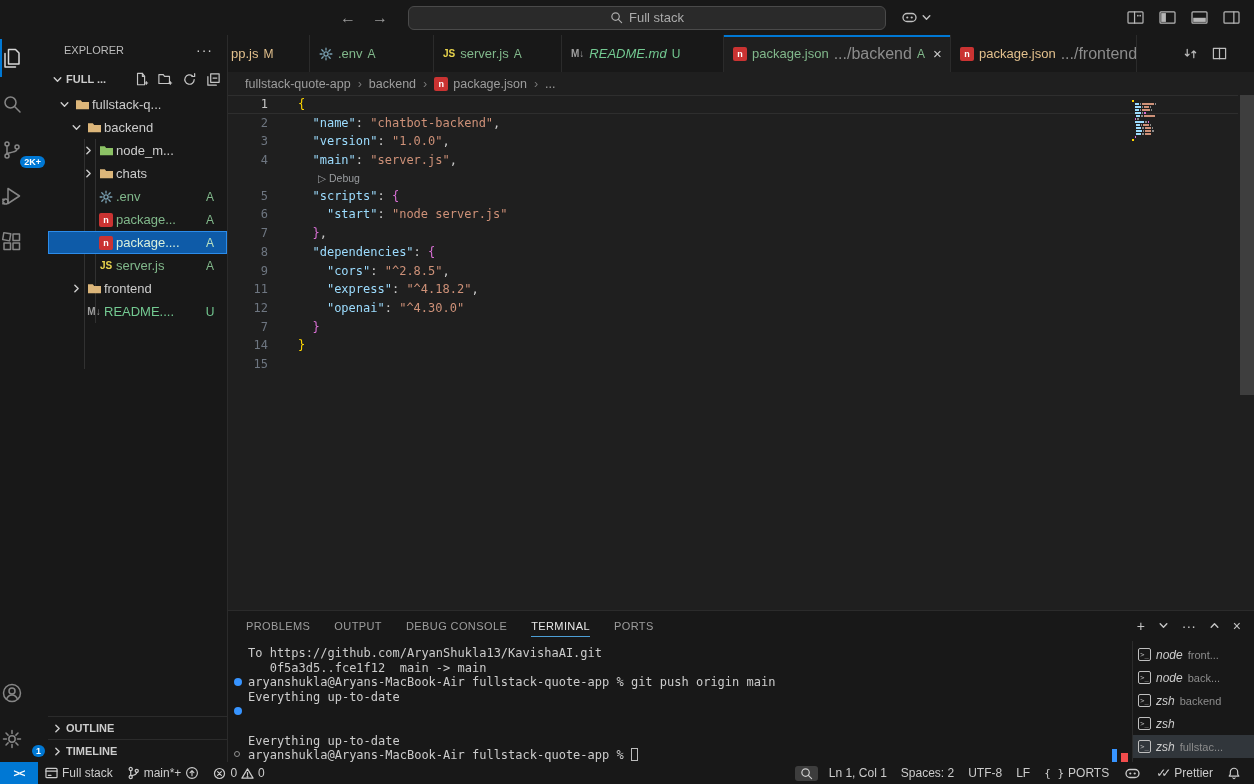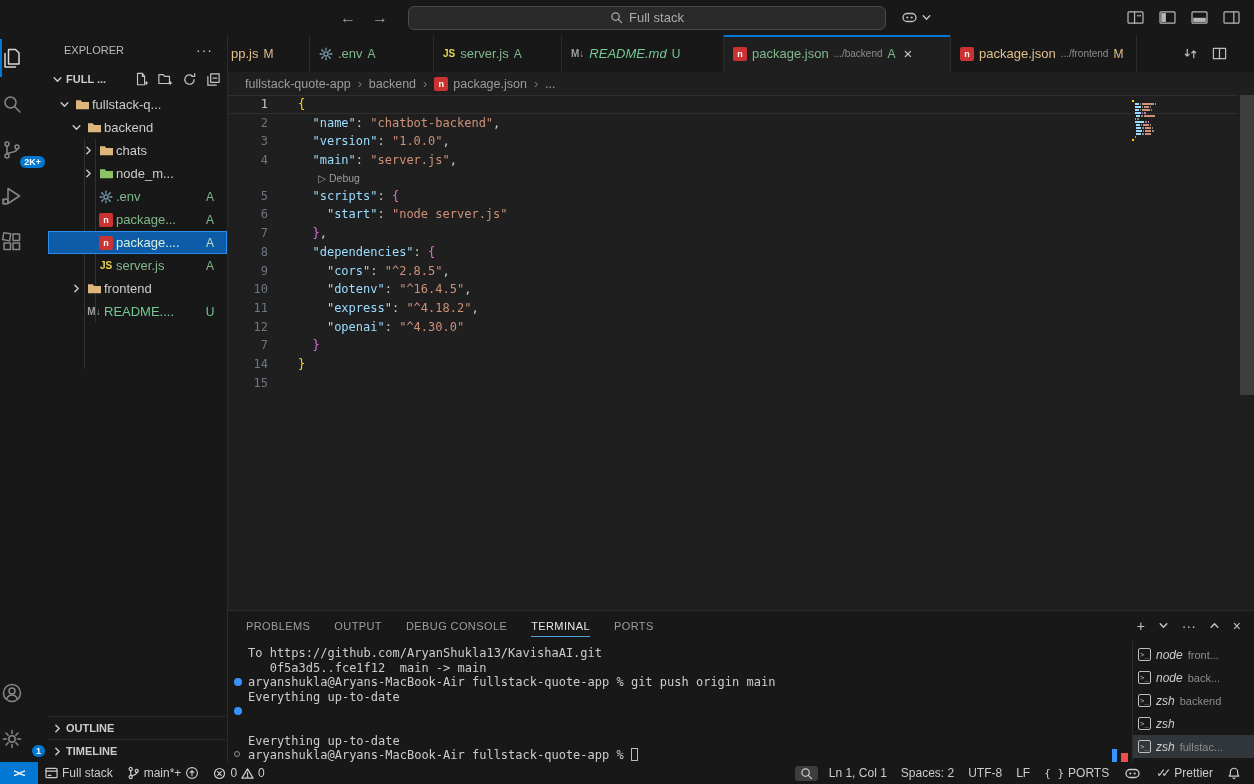--- a/index.html
+++ b/index.html
@@ -56,21 +56,21 @@
   .tabbar { height:37px; background:#181818; display:flex; align-items:stretch; flex-shrink:0; }
   .tabs-holder { display:flex; }
   .tab { display:flex; align-items:center; gap:5px; padding:0 9px; font-size:13px; border-right:1px solid #2b2b2b;
     background:#181818; position:relative; cursor:pointer; overflow:hidden; flex-shrink:0; }
   .tab.cut { padding-left:3px; }
   .tab.active { background:#1f1f1f; }
   .tab.active::before { content:''; position:absolute; top:0; left:0; right:0; height:2px; background:#0078d4; }
   .tlabel { white-space:nowrap; }
   .tlabel.added { color:#81b88b; } .tlabel.modified { color:#e2c08d; } .tlabel.untracked { color:#73c991; }
   .tlabel.italic { font-style:italic; }
-  .tdesc { font-size:10px; color:#8c8c8c; white-space:nowrap; }
+  .tdesc { font-size:16px; color:#8c8c8c; white-space:nowrap; }
   .tbadge { font-size:12px; }
   .tbadge.added { color:#81b88b; } .tbadge.modified { color:#e2c08d; } .tbadge.untracked { color:#73c991; }
   .tclose { color:#cccccc; font-size:15px; margin-left:3px; cursor:pointer; }
   .tab-actions { margin-left:auto; display:flex; align-items:center; gap:14px; padding:0 13px; color:#bcbcbc; }
   .tab-actions .ic { cursor:pointer; }
 
   .breadcrumb { height:23px; display:flex; align-items:center; gap:7px; padding:0 17px; font-size:12.5px; color:#9d9d9d; flex-shrink:0; }
   .bc-item { display:flex; align-items:center; gap:5px; cursor:pointer; }
   .bc-sep { color:#7a7a7a; }
 
@@ -341,38 +341,38 @@
           <span class="rbadge"><span class="dot" style="background: rgb(129, 184, 139);"></span></span>
         </div>
         <div class="row" style="padding-left: 32px;">
           <span class="chev">
             <svg width="11" height="11" viewBox="0 0 10 10">
               <polyline points="3.5,2 6.5,5 3.5,8" stroke="currentColor" stroke-width="1.3" fill="none" stroke-linecap="round" stroke-linejoin="round"></polyline>
             </svg>
           </span>
           <span class="ficon">
             <svg width="15" height="13" viewBox="0 0 16 14">
-              <path d="M1 2.5h5.2L7.6 4.3H15V12H1z" fill="#dcb67a"></path>
-            </svg>
-          </span>
-          <span class="rlabel">chats</span>
+              <path d="M1 2.5h5.2L7.6 4.3H15V12H1z" fill="#8cc265"></path>
+            </svg>
+          </span>
+          <span class="rlabel">node_m...</span>
           <span class="rbadge"><span class="dot" style="background: rgb(129, 184, 139);"></span></span>
         </div>
         <div class="row" style="padding-left: 32px;">
           <span class="chev">
             <svg width="11" height="11" viewBox="0 0 10 10">
               <polyline points="3.5,2 6.5,5 3.5,8" stroke="currentColor" stroke-width="1.3" fill="none" stroke-linecap="round" stroke-linejoin="round"></polyline>
             </svg>
           </span>
           <span class="ficon">
             <svg width="15" height="13" viewBox="0 0 16 14">
-              <path d="M1 2.5h5.2L7.6 4.3H15V12H1z" fill="#8cc265"></path>
-            </svg>
-          </span>
-          <span class="rlabel">node_m...</span>
+              <path d="M1 2.5h5.2L7.6 4.3H15V12H1z" fill="#dcb67a"></path>
+            </svg>
+          </span>
+          <span class="rlabel">chats</span>
           <span class="rbadge"><span class="dot" style="background: rgb(129, 184, 139);"></span></span>
         </div>
         <div class="row" style="padding-left: 32px;">
           <span class="chev"></span>
           <span class="ficon">
             <svg width="14" height="14" viewBox="0 0 16 16" stroke="#7ba2b4" stroke-width="1.5" fill="none" stroke-linecap="round">
               <circle cx="8" cy="8" r="2.4"></circle>
               <path d="M8 1.3v2.2M8 12.5v2.2M1.3 8h2.2M12.5 8h2.2M3.2 3.2l1.6 1.6M11.2 11.2l1.6 1.6M12.8 3.2l-1.6 1.6M4.8 11.2l-1.6 1.6"></path>
             </svg>
           </span>
@@ -560,24 +560,20 @@
             <span class="gut">7</span>
             <span class="ctext"><span class="c-p">  </span><span class="c-b2">}</span><span class="c-p">,</span></span>
           </div>
           <div class="cline">
             <span class="gut">8</span>
             <span class="ctext"><span class="c-p">  </span><span class="c-key">"dependencies"</span><span class="c-p">: </span><span class="c-b2">{</span></span>
           </div>
           <div class="cline">
             <span class="gut">9</span>
             <span class="ctext"><span class="c-p">    </span><span class="c-key">"cors"</span><span class="c-p">: </span><span class="c-str">"^2.8.5"</span><span class="c-p">,</span></span>
-          </div>
-          <div class="cline">
-            <span class="gut">10</span>
-            <span class="ctext"><span class="c-p">    </span><span class="c-key">"dotenv"</span><span class="c-p">: </span><span class="c-str">"^16.4.5"</span><span class="c-p">,</span></span>
           </div>
           <div class="cline">
             <span class="gut">11</span>
             <span class="ctext"><span class="c-p">    </span><span class="c-key">"express"</span><span class="c-p">: </span><span class="c-str">"^4.18.2"</span><span class="c-p">,</span></span>
           </div>
           <div class="cline">
             <span class="gut">12</span>
             <span class="ctext"><span class="c-p">    </span><span class="c-key">"openai"</span><span class="c-p">: </span><span class="c-str">"^4.30.0"</span></span>
           </div>
           <div class="cline">

